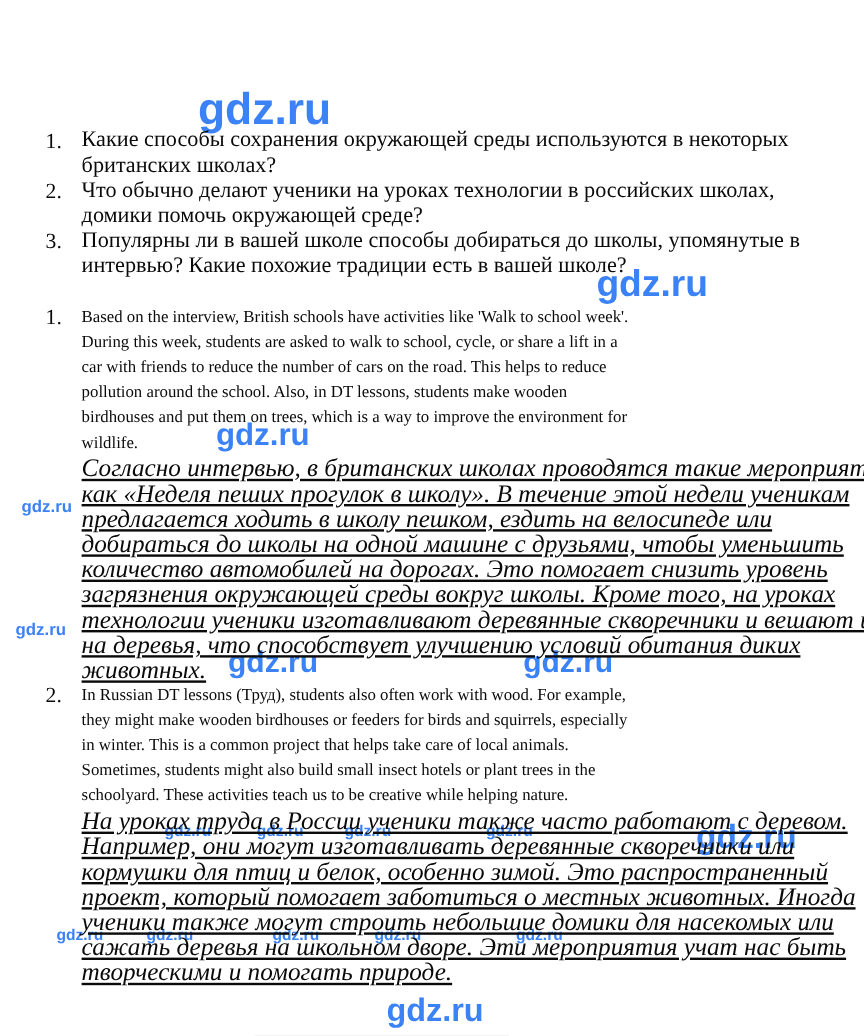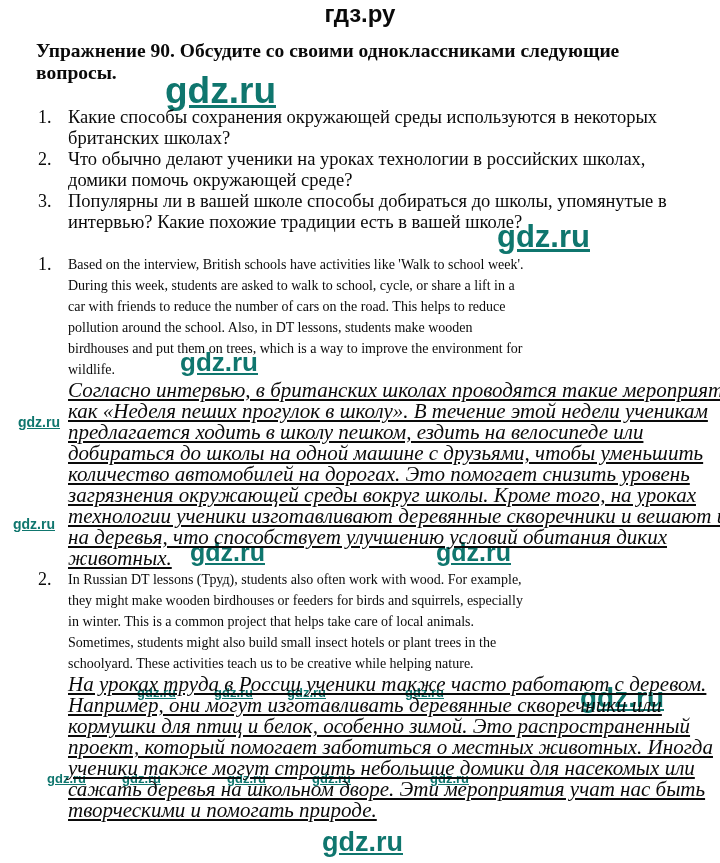--- a/index.html
+++ b/index.html
@@ -33,36 +33,32 @@
   }
   .q-text, .eng, .rus { font-size:14px; line-height:21px; white-space:pre; }
   .q-text { font-size:18.5px; }
   .answer-1 { top:254px; left:38px; }
   .answer-2 { top:569px; left:38px; }
   .rus { font-style:italic; font-size:21px;text-decoration:underline; }
   .watermark {
     position:absolute;
     font-family:"Liberation Sans", sans-serif;
     font-weight:700;
-    color:#0f766e;
+    color:#3b82f6;
     line-height:1;
     z-index:0;
     white-space:nowrap;
-    text-decoration:underline;
   }
 </style>
 </head>
 <body>
 
 <div class="page">
 
-  <div class="site-header">гдз.ру</div>
 
-  <div class="layer-text heading">Упражнение 90. Обсудите со своими одноклассниками следующие
-вопросы.</div>
 
   <div class="layer-text questions">
     <div class="row">
       <div class="num">1.</div>
       <div class="q-text">Какие способы сохранения окружающей среды используются в некоторых
 британских школах?</div>
     </div>
     <div class="row">
       <div class="num">2.</div>
       <div class="q-text">Что обычно делают ученики на уроках технологии в российских школах,

